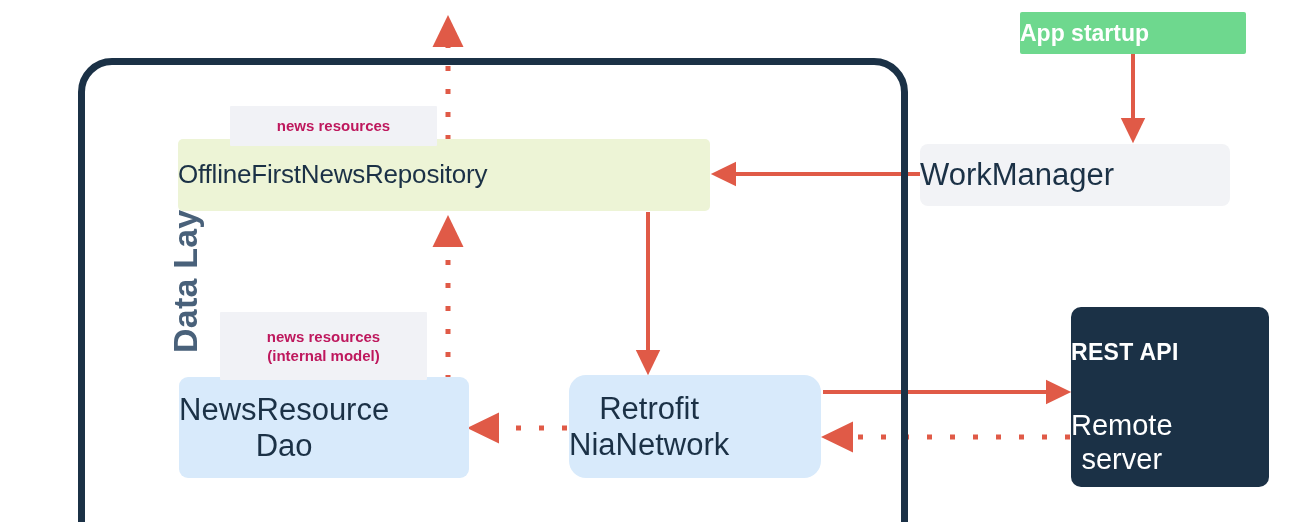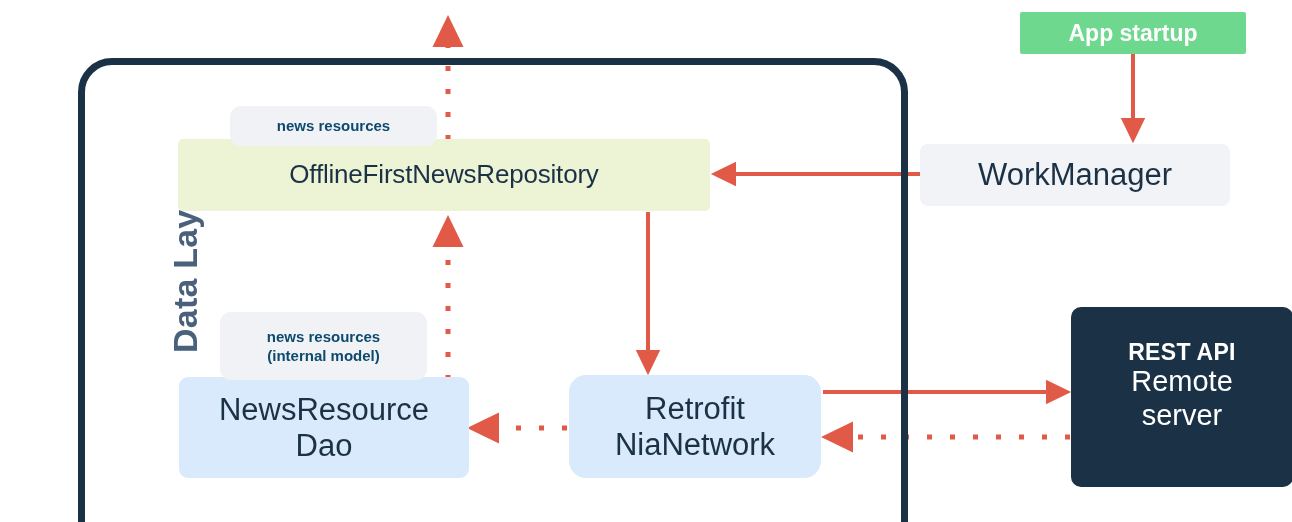--- a/index.html
+++ b/index.html
@@ -44,21 +44,21 @@
     text-align: center;
     line-height: 50px;
     white-space: nowrap;
   }
 
   
   .node {
     box-sizing: border-box;
     display: flex;
     flex-direction: column;
-    align-items: center;
+    align-items: flex-start;
     justify-content: center;
     text-align: center;
     color: #1B3146;
     line-height: 1.14;
   }
   .node-title { white-space: pre-line; }
 
   #node-repository {
     left: 178px;
     top: 139px;
@@ -103,46 +103,47 @@
     height: 42px;
     background: #6ED88E;
     border-radius: 2px;
     color: #ffffff;
     font-size: 23px;
     font-weight: 700;
   }
   #node-remote-server {
     left: 1071px;
     top: 307px;
-    width: 222px;
+    width: 198px;
     height: 180px;
     background: #1B3146;
     border-radius: 10px;
     color: #ffffff;
     justify-content: flex-start;
     padding-top: 32px;
   }
   #remote-api-label {
     font-size: 23px;
     font-weight: 700;
     letter-spacing: 0.3px;
   }
   #remote-server-title {
+    margin-top: 44px;
     font-size: 29px;
     font-weight: 400;
     white-space: pre-line;
     line-height: 1.15;
   }
 
   
   .tag {
     box-sizing: border-box;
     background: #F1F2F6;
-    border-radius: 11px;
-    color: #0c4a6e;
+    border-radius: 1px;
+    color: #be185d;
     font-size: 15px;
     font-weight: 700;
     display: flex;
     align-items: center;
     justify-content: center;
     text-align: center;
     white-space: pre-line;
     line-height: 1.3;
   }
   #tag-news-resources {

